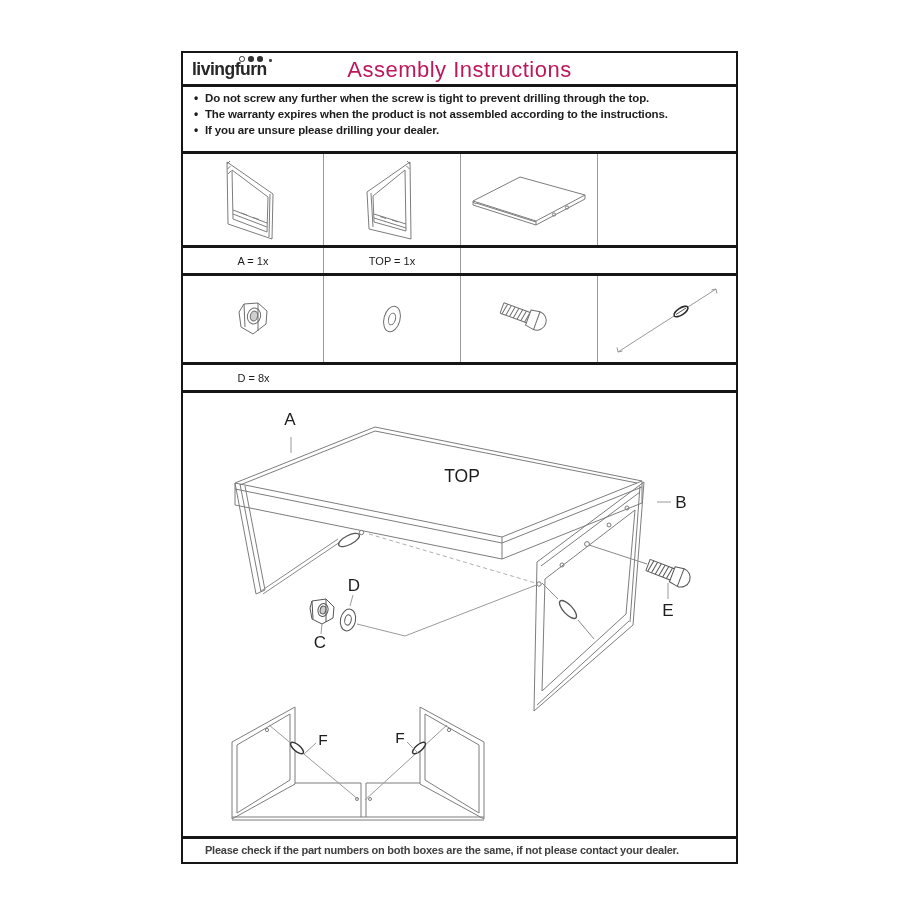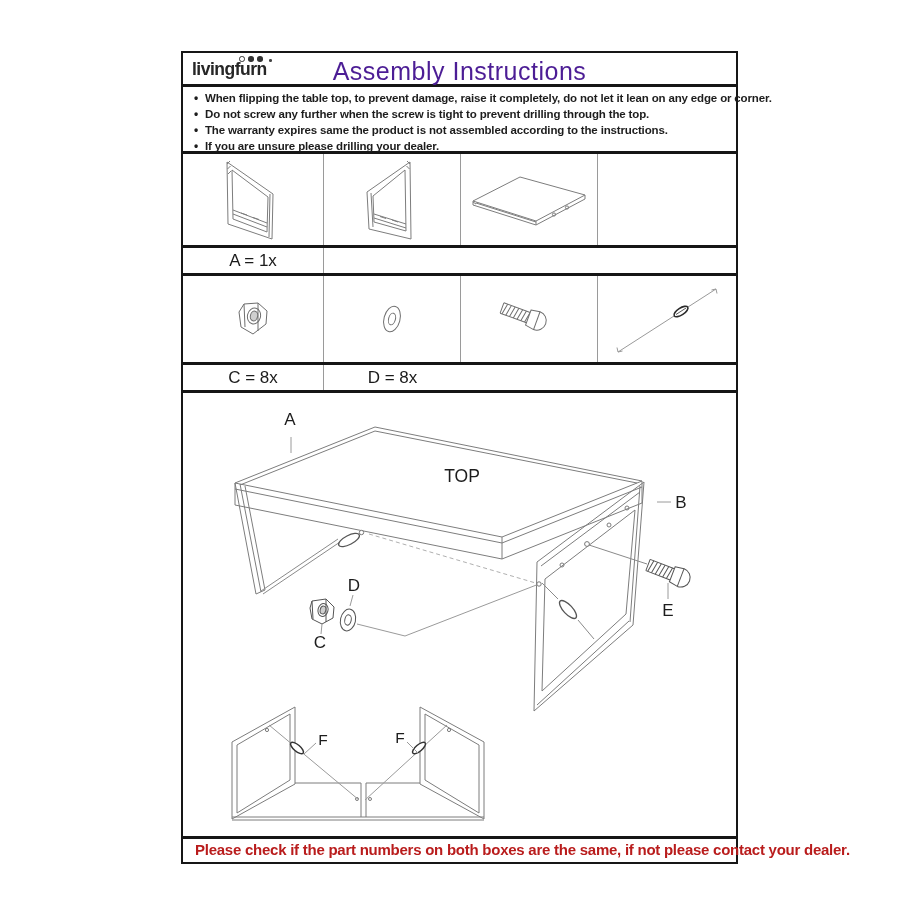--- a/index.html
+++ b/index.html
@@ -13,43 +13,43 @@
   .header { position:relative; height:34px; border-bottom:3px solid #161616; flex:none; }
   .logo { position:absolute; left:9px; bottom:4px; font-size:17.5px; font-weight:bold;
     letter-spacing:-0.5px; color:#262626; }
   .logo-dots { position:absolute; left:56px; top:3px; width:34px; height:7px; }
   .logo-dots i { position:absolute; top:0; width:5.5px; height:5.5px; border-radius:50%; }
   .logo-dots i:nth-child(1){ left:0;  border:1.6px solid #333; background:#fff; }
   .logo-dots i:nth-child(2){ left:9px;  background:#333; }
   .logo-dots i:nth-child(3){ left:18px; background:#333; }
   .logo-tm { position:absolute; left:86px; top:6px; width:2.5px; height:2.5px; background:#444; border-radius:50%; }
   .title { position:absolute; left:0; right:0; top:4px; text-align:center;
-    font-size:25px; font-weight:400; letter-spacing:0.5px; color:#4c1d95; }
+    font-size:22px; font-weight:400; letter-spacing:0.5px; color:#be185d; }
 
   
   .warnings { height:67px; border-bottom:3px solid #161616; flex:none;
     padding:3px 6px 0 10px; list-style:none; }
   .warnings li { position:relative; padding-left:12px; font-size:11.5px; font-weight:600;
     letter-spacing:-0.15px; line-height:16px; white-space:nowrap; color:#1d1d1d; }
   .warnings li::before { content:"•"; position:absolute; left:1px; top:0; font-size:12px; }
 
   
   .prow { display:grid; grid-template-columns:141px 137px 137px 138px; flex:none; }
   .prow .cell { border-right:1px solid #9a9a9a; display:flex; align-items:center; justify-content:center; }
   .prow .cell:last-child { border-right:none; }
   .imgs1 { height:91px; } .imgs2 { height:86px; }
   .lbls { height:31px; border-top:3px solid #161616; border-bottom:3px solid #161616; }
-  .lbls .cell { font-size:17px; color:#1b1b1b; }
+  .lbls .cell { font-size:11px; color:#1b1b1b; }
 
   
   .diagram { position:relative; flex:1; overflow:hidden; }
   .diagram svg { position:absolute; inset:0; width:100%; height:100%; }
-  .footer { height:26px; flex:none; border-top:3px solid #161616; padding-left:12px;
-    font-size:15px; font-weight:600; letter-spacing:-0.25px; line-height:22px;
-    white-space:nowrap; color:#b91c1c; }
+  .footer { height:26px; flex:none; border-top:3px solid #161616; padding-left:22px;
+    font-size:11px; font-weight:600; letter-spacing:-0.25px; line-height:22px;
+    white-space:nowrap; color:#404040; }
 
   svg { display:block; }
   .lineart { stroke:#7d7d7d; fill:none; stroke-width:1; }
   text.dlabel { font-family:"Liberation Sans",sans-serif; fill:#1d1d1d; }
 </style>
 </head>
 <body>
 
 <div class="canvas">
   <div class="page">
@@ -59,23 +59,22 @@
       <div class="logo-dots">
           <i></i>
           <i></i>
           <i></i>
         </div>
       <div class="logo-tm"></div>
       <div class="title">Assembly Instructions</div>
     </div>
 
     <ul class="warnings">
-      <li>When flipping the table top, to prevent damage, raise it completely, do not let it lean on any edge or corner.</li>
       <li>Do not screw any further when the screw is tight to prevent drilling through the top.</li>
-      <li>The warranty expires same the product is not assembled according to the instructions.</li>
+      <li>The warranty expires when the product is not assembled according to the instructions.</li>
       <li>If you are unsure please drilling your dealer.</li>
     </ul>
 
     <div class="prow imgs1">
       <div class="cell">
         <svg width="66" height="84" viewBox="0 0 66 84">
           <g class="lineart">
             <path d="M7,4 L53,36 L52,81 L8,66 Z"></path>
             <path d="M12,12 L48,39 L47,74 L13,61 Z"></path>
             <path d="M50,36 L49,79"></path>
@@ -107,20 +106,21 @@
             <circle cx="97" cy="34.5" r="1.6"></circle>
             <path d="M3,29 l3,2"></path>
           </g>
         </svg>
       </div>
       <div class="cell"></div>
     </div>
 
     <div class="prow lbls">
       <div class="cell">A = 1x</div>
+      <div class="cell">TOP = 1x</div>
       <div class="cell"></div>
     </div>
 
     <div class="prow imgs2">
       <div class="cell">
         <svg width="44" height="40" viewBox="0 0 44 40">
           <g stroke="#6e6e6e" fill="none" stroke-width="1">
             <polygon points="13,5 27,4 36,12 35,25 22,35 10,28 8,13" fill="#fff"></polygon>
             <path d="M13,5 L14,28 M27,4 L27,32"></path>
             <ellipse cx="23" cy="17" rx="6.5" ry="8" transform="rotate(14 23 17)"></ellipse>
@@ -152,21 +152,20 @@
             <path d="M12,74 L110,11"></path>
             <path d="M110,11 l-4.5,1 M110,11 l1,4.5 M12,74 l4.5,-1 M12,74 l-1,-4.5"></path>
           </g>
           <ellipse cx="75" cy="33.5" rx="8" ry="3.4" transform="rotate(-33 75 33.5)" fill="#fff" stroke="#2a2a2a" stroke-width="1.6"></ellipse>
           <path d="M70,36.5 l10,-6.5" stroke="#2a2a2a" stroke-width="0.8" fill="none"></path>
         </svg>
       </div>
     </div>
 
     <div class="prow lbls">
-      <div class="cell">C = 8x</div>
       <div class="cell">D = 8x</div>
     </div>
 
     <div class="diagram">
       <svg viewBox="0 0 553 443" preserveAspectRatio="none">
 
         <g class="lineart">
           <path d="M52,90 L192,34 L459,88 L319,144 Z" fill="#fff"></path>
           <path d="M57,92 L192,38 L454,90"></path>
           <path d="M52,90 L52,112 M319,144 L319,166 M459,88 L459,110"></path>

